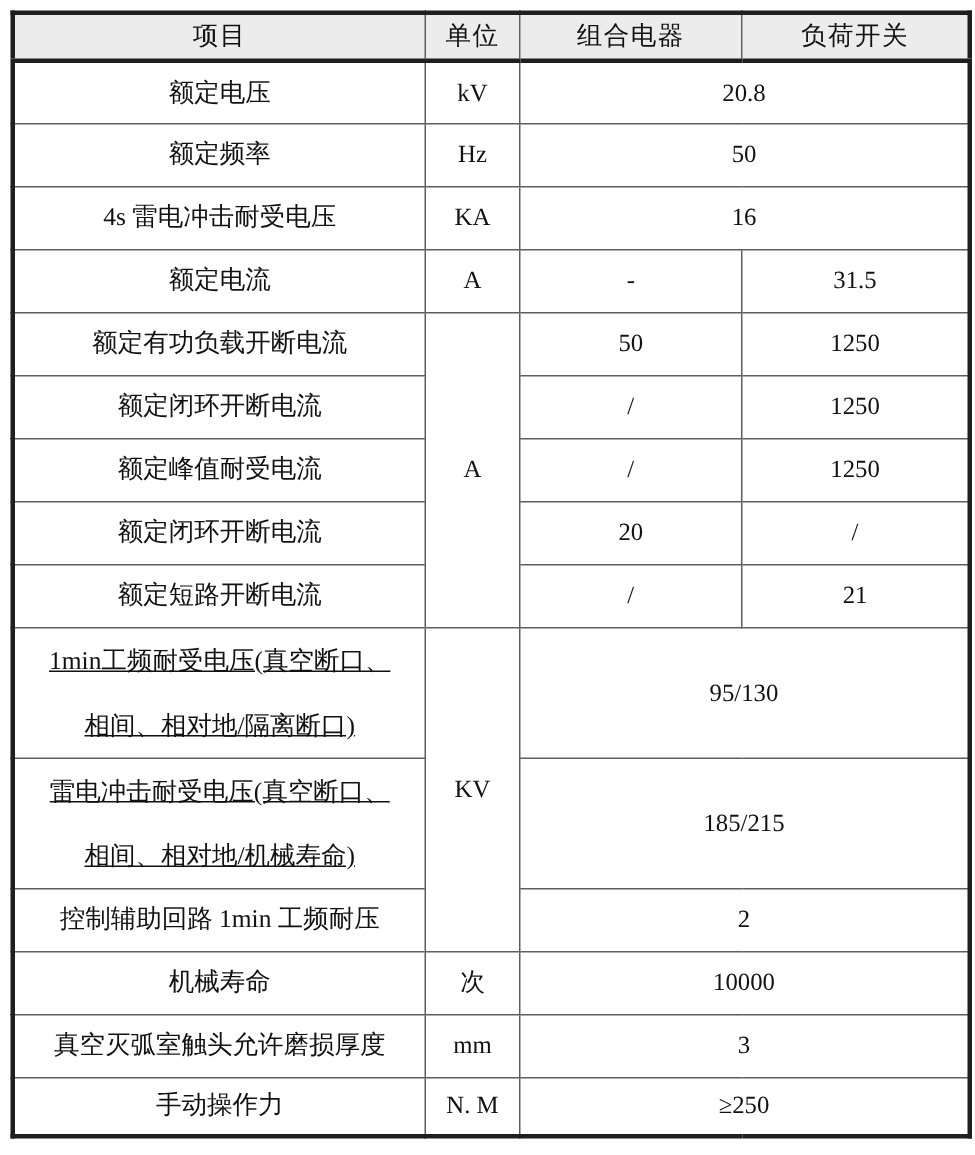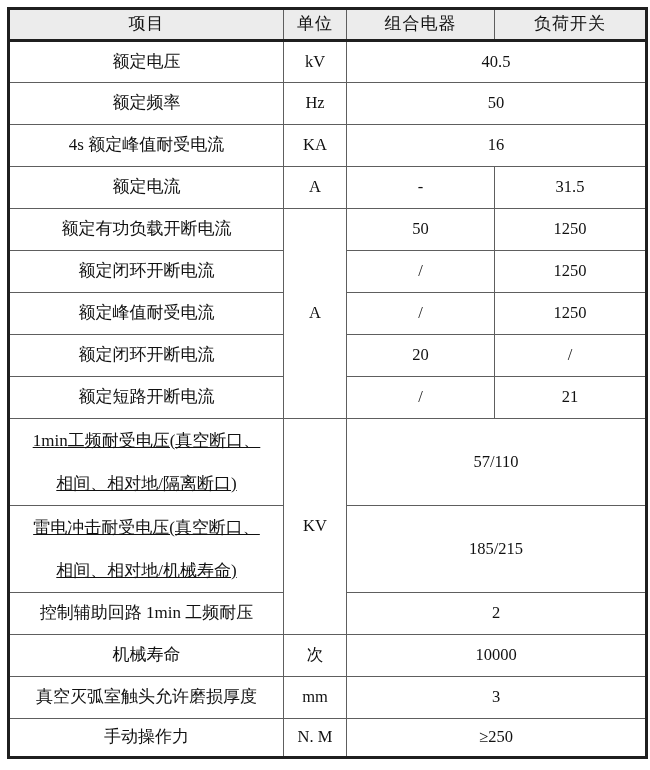--- a/index.html
+++ b/index.html
@@ -65,29 +65,29 @@
         <th>项目</th>
         <th>单位</th>
         <th>组合电器</th>
         <th>负荷开关</th>
       </tr>
     </thead>
     <tbody>
       <tr class="r-s">
         <td class="item">额定电压</td>
         <td class="unit">kV</td>
-        <td class="val" colspan="2">40.5</td>
+        <td class="val" colspan="2">20.8</td>
       </tr>
       <tr class="r-s">
         <td class="item">额定频率</td>
         <td class="unit">Hz</td>
         <td class="val" colspan="2">50</td>
       </tr>
       <tr class="r-s">
-        <td class="item">4s 额定峰值耐受电流</td>
+        <td class="item">4s 雷电冲击耐受电压</td>
         <td class="unit">KA</td>
         <td class="val" colspan="2">16</td>
       </tr>
       <tr class="r-s">
         <td class="item">额定电流</td>
         <td class="unit">A</td>
         <td class="val">-</td>
         <td class="val">31.5</td>
       </tr>
       <tr class="r-s">
@@ -113,21 +113,21 @@
       </tr>
       <tr class="r-s">
         <td class="item">额定短路开断电流</td>
         <td class="val">/</td>
         <td class="val">21</td>
       </tr>
       <tr class="r-t">
         <td class="item two-line">1min工频耐受电压(真空断口、
 相间、相对地/隔离断口)</td>
         <td class="unit" rowspan="3">KV</td>
-        <td class="val" colspan="2">57/110</td>
+        <td class="val" colspan="2">95/130</td>
       </tr>
       <tr class="r-t">
         <td class="item two-line">雷电冲击耐受电压(真空断口、
 相间、相对地/机械寿命)</td>
         <td class="val" colspan="2">185/215</td>
       </tr>
       <tr class="r-s">
         <td class="item">控制辅助回路 1min 工频耐压</td>
         <td class="val" colspan="2">2</td>
       </tr>

